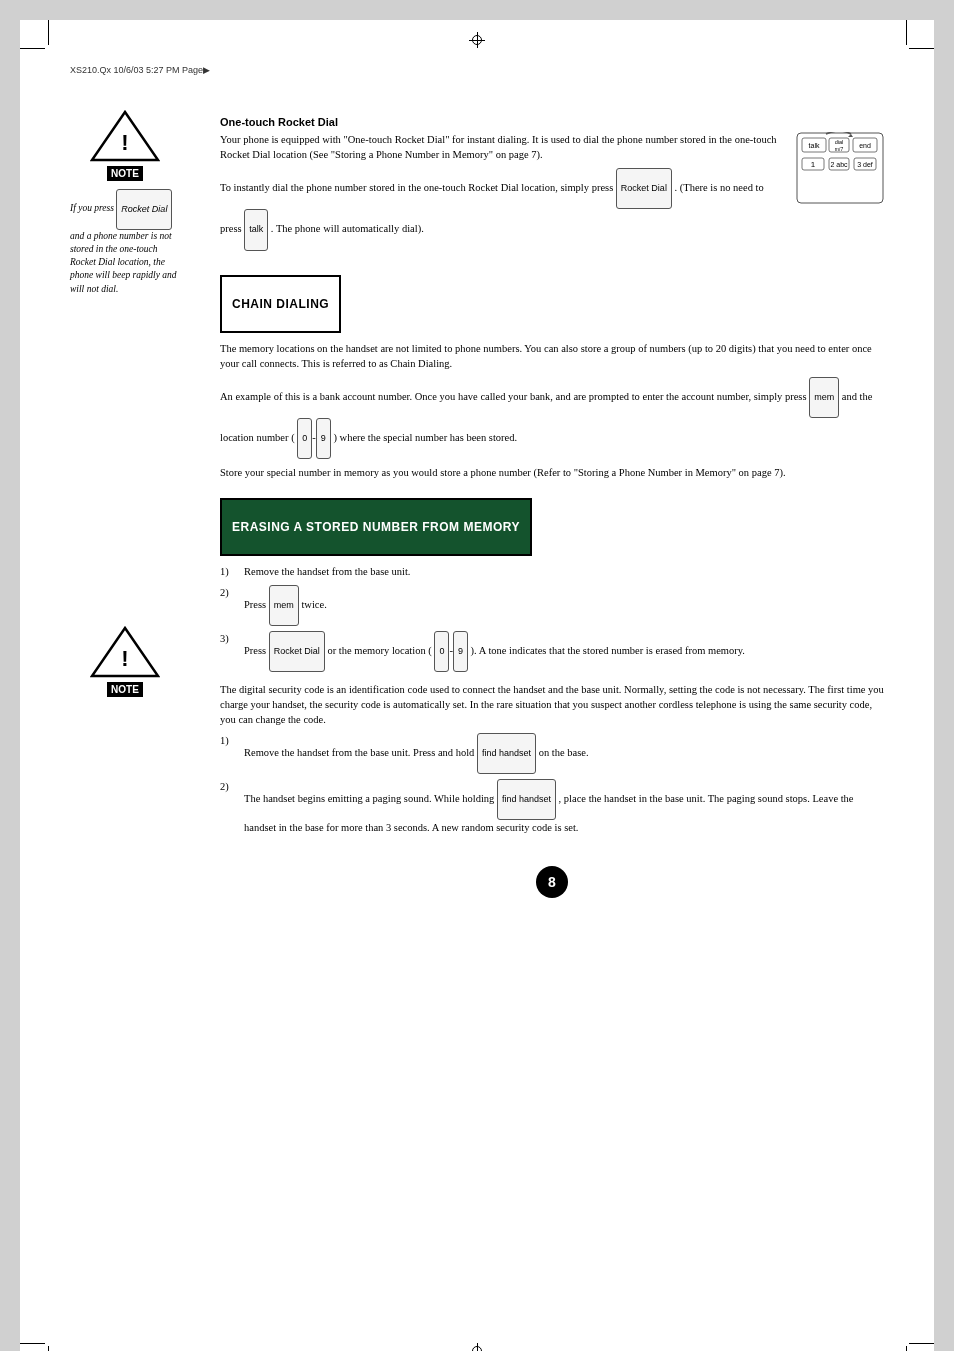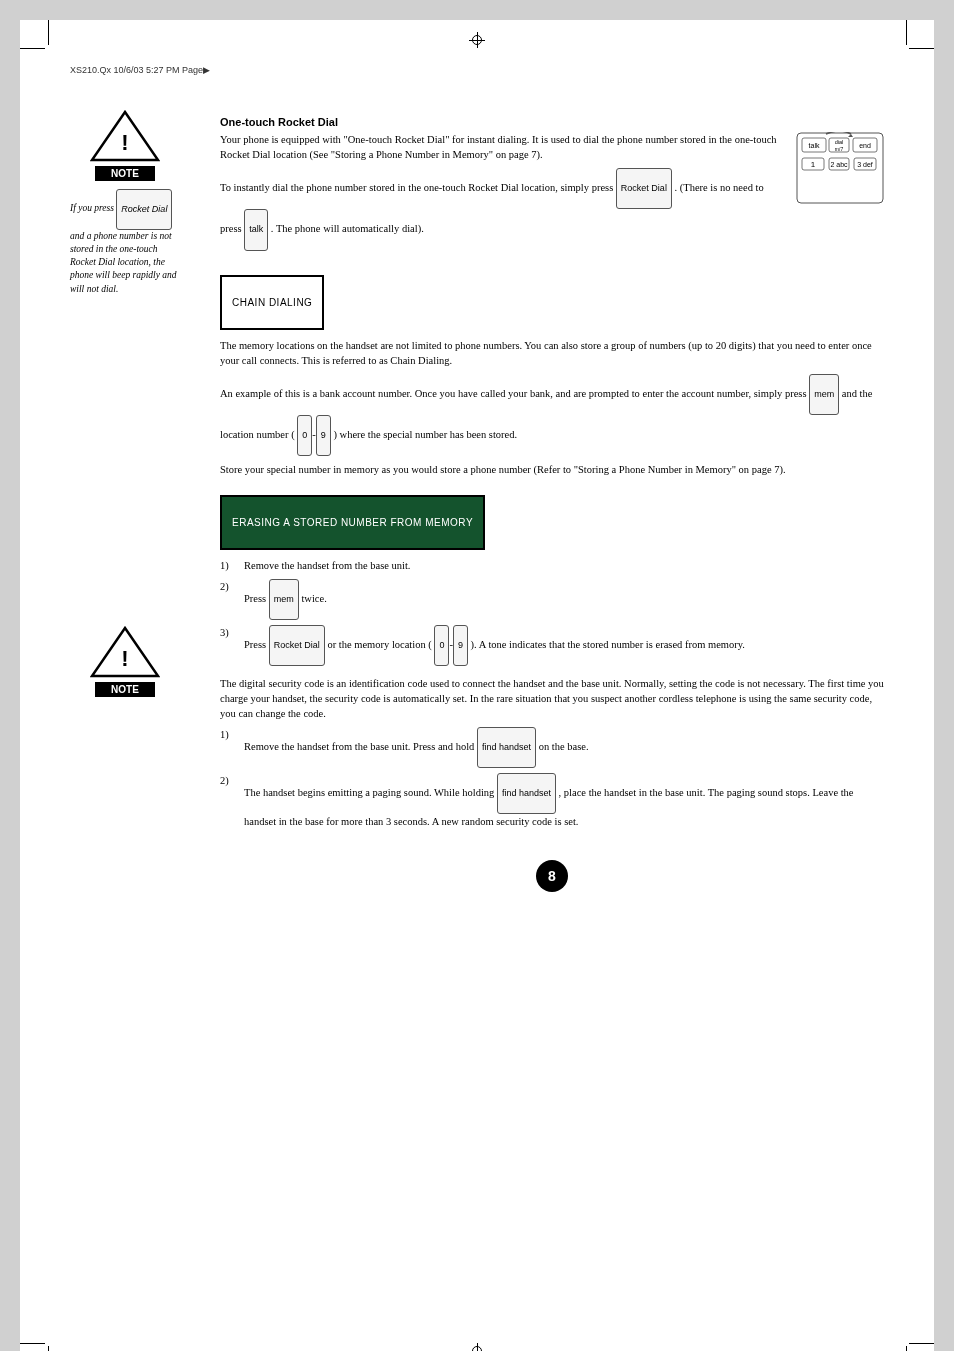--- a/index.html
+++ b/index.html
@@ -124,39 +124,39 @@
 
     .note-label {
       background: #000;
       color: #fff;
       font-family: Arial, sans-serif;
       font-weight: bold;
       font-size: 10px;
       text-align: center;
       padding: 2px 4px;
       margin-bottom: 8px;
-      width: 60px;
+      width: 36px;
       margin-left: auto;
       margin-right: auto;
     }
 
     .note-text {
       font-size: 9.5px;
       line-height: 1.4;
       color: #000;
       font-style: italic;
     }
 
     
     .section-header {
       display: inline-block;
       border: 2px solid #000;
       padding: 20px 10px;
-      font-weight: normal;
-      font-size: 10px;
+      font-weight: bold;
+      font-size: 12px;
       font-family: Arial, sans-serif;
       letter-spacing: 0.5px;
       margin-bottom: 8px;
       margin-top: 10px;
       background: #fff;
     }
 
     .section-header.dark {
       background: #14532d;
       color: #fff;

